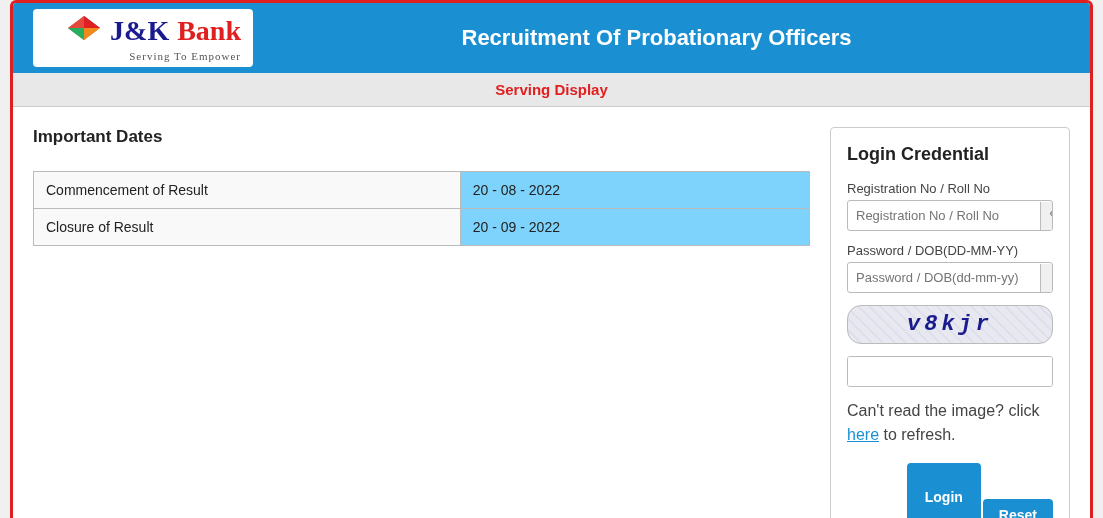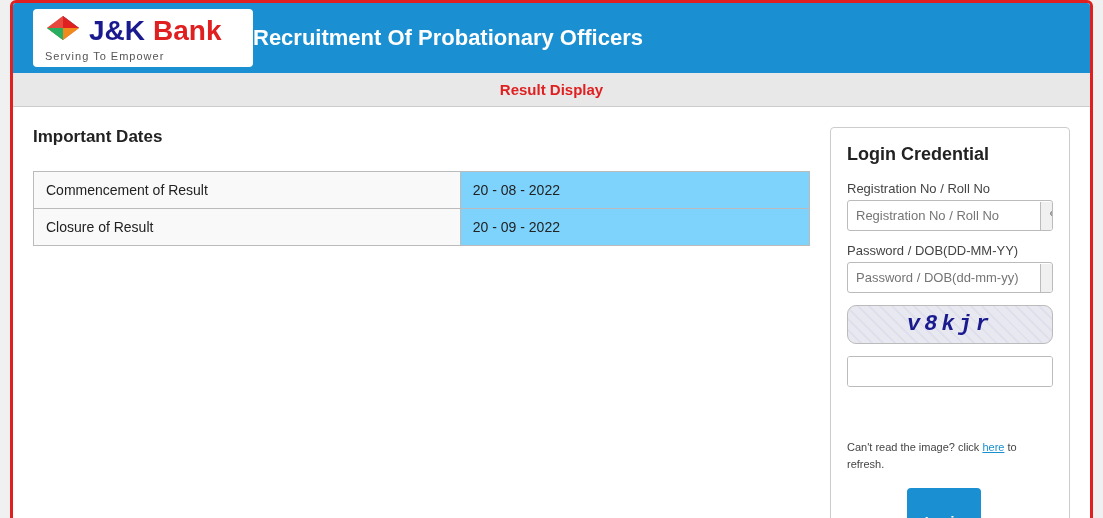--- a/index.html
+++ b/index.html
@@ -25,43 +25,44 @@
       background: #1a8fd1;
       height: 70px;
       padding: 0 20px;
     }
     .logo-box {
       background: #fff;
       border-radius: 4px;
       padding: 6px 12px;
       display: flex;
       flex-direction: column;
-      align-items: flex-start;
+      align-items: flex-end;
       justify-content: center;
       width: 220px;
       height: 58px;
+      font-family: Liberation Serif, serif;
     }
     .logo-top {
       display: flex;
       align-items: center;
       gap: 8px;
     }
     .logo-kite {
       width: 36px;
       height: 34px;
     }
     .logo-subtext {
       font-size: 11px;
       color: #555;
       margin-top: 2px;
       letter-spacing: 1px;
     }
     .header-title {
       flex: 1;
-      text-align: left;
+      text-align: center;
       color: #fff;
       font-size: 22px;
       font-weight: bold;
       padding-right: 10px;
     }
     
     .subheader {
       background: #e8e8e8;
       text-align: center;
       padding: 8px;
@@ -150,21 +151,21 @@
     .input-icon {
       padding: 6px 8px;
       background: #f0f0f0;
       border-left: 1px solid #bbb;
       font-size: 14px;
       color: #555;
     }
     .captcha-box {
       background: #e8e8f0;
       border: 1px solid #bbb;
-      border-radius: 9px;
+      border-radius: 14px;
       padding: 6px 10px;
       text-align: center;
       font-size: 22px;
       font-weight: bold;
       font-family: 'Courier New', monospace;
       color: #1a1a8f;
       letter-spacing: 4px;
       font-style: italic;
       background-image: repeating-linear-gradient(
         45deg,
@@ -181,24 +182,23 @@
       overflow: hidden;
     }
     .captcha-input-row input {
       width: 100%;
       border: none;
       outline: none;
       padding: 7px 8px;
       font-size: 13px;
     }
     .captcha-hint {
-      font-size: 11px;
+      font-size: 16px;
       color: #444;
       line-height: 1.5;
-      margin-top: 40px;
     }
     .captcha-hint a {
       color: #1a8fd1;
       text-decoration: underline;
       cursor: pointer;
     }
     .button-row {
       display: flex;
       justify-content: flex-end;
       gap: 2px;
@@ -246,21 +246,21 @@
         </svg>
         <span style="font-size:28px;font-weight:bold;color:#1a1a8f;">J&amp;K</span>
           <span style="font-size:28px;font-weight:bold;color:#e02020;"> Bank</span>
       </div>
       <div class="logo-subtext">Serving To Empower</div>
     </div>
     <div class="header-title">Recruitment Of Probationary Officers</div>
   </div>
 
   <div class="subheader">
-    <span>Result Display</span>
+    <span>Serving Display</span>
   </div>
 
   <div class="main-content">
 
     <div class="left-panel">
       <div class="section-title">Important Dates</div>
       <table class="dates-table">
         <tbody>
           <tr>
             <td>Commencement of Result</td>

